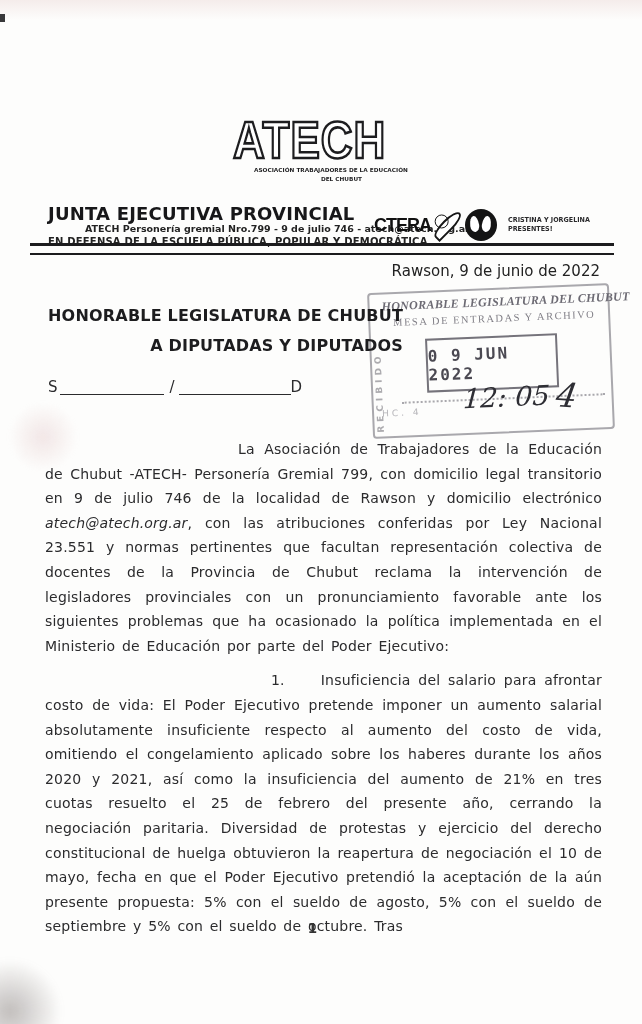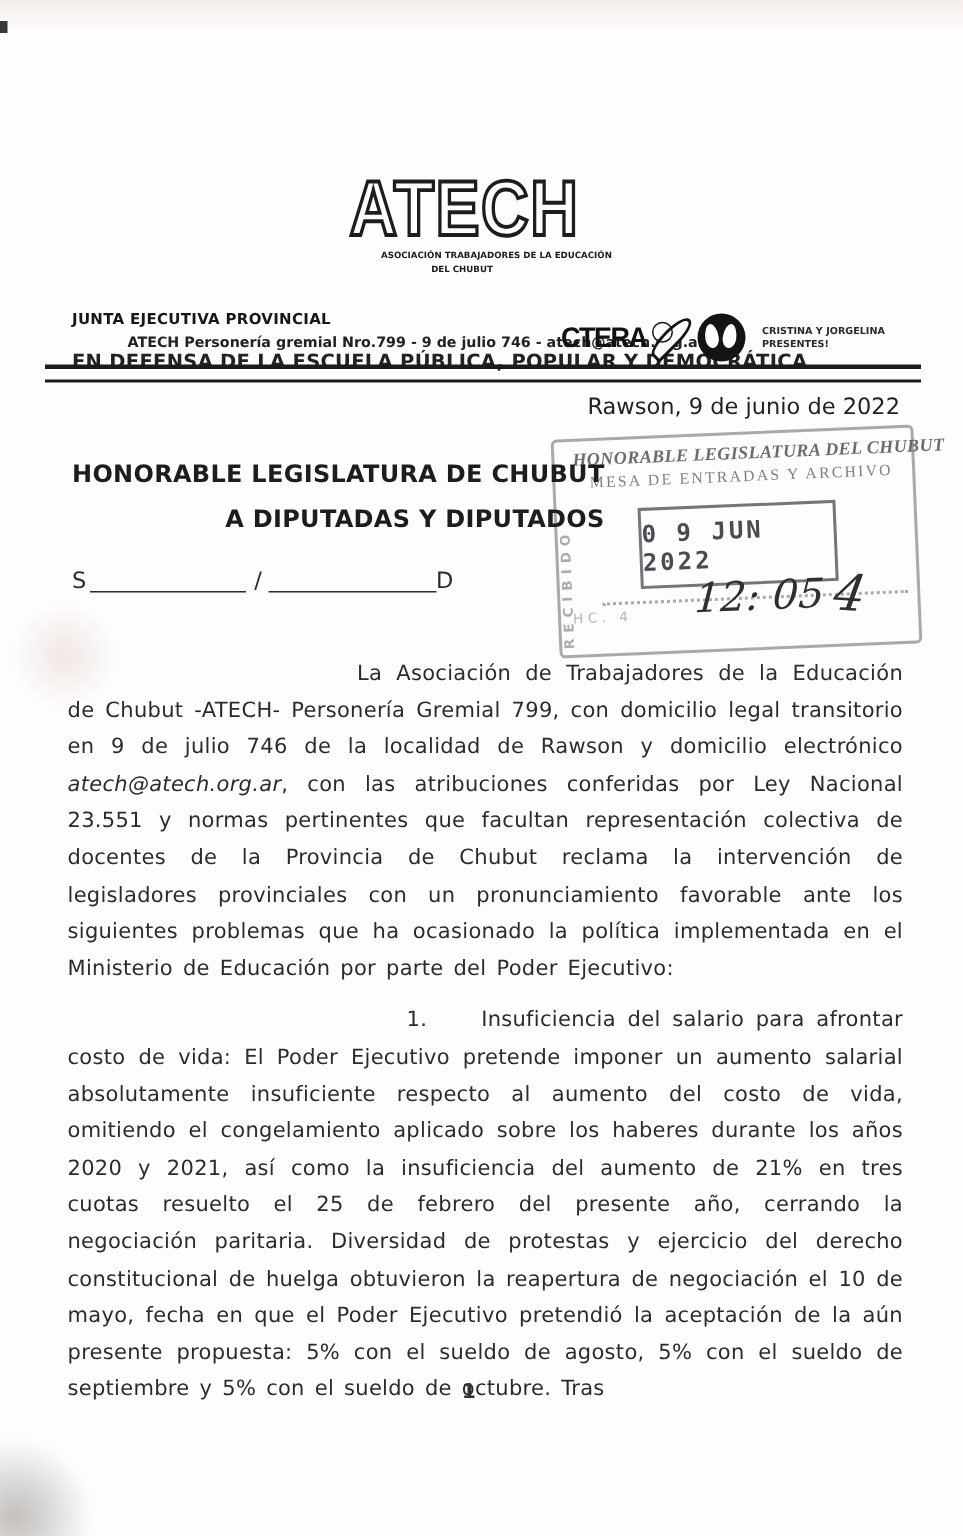--- a/index.html
+++ b/index.html
@@ -13,33 +13,33 @@
   .scan-top-band{position:absolute;left:0;top:0;width:642px;height:20px;
     background:linear-gradient(to bottom,rgba(238,222,220,.55),rgba(238,222,220,0));}
   .scan-edge-mark{position:absolute;left:0;top:14px;width:5px;height:8px;background:#38383a;}
   .pink-smudge{position:absolute;left:8px;top:402px;width:70px;height:70px;
     background:radial-gradient(ellipse at center,rgba(225,195,195,.38),rgba(225,195,195,0) 70%);
     filter:blur(2px);}
   .bottom-smudge{position:absolute;left:-14px;top:955px;width:80px;height:80px;
     background:radial-gradient(ellipse at 30% 70%,rgba(120,112,110,.45),rgba(120,112,110,0) 65%);
     filter:blur(3px);}
   
-  .logo-block{position:absolute;left:233px;top:114px;width:150px;text-align:center;}
+  .logo-block{position:absolute;left:233px;top:114px;width:150px;text-align:right;}
   .logo-text{
     font-family:"Liberation Sans",sans-serif;font-weight:800;font-size:44px;line-height:44px;
     letter-spacing:1px;color:#fff;-webkit-text-stroke:2.2px #1d1d1f;
     transform:scaleY(1.18);transform-origin:center top;display:inline-block;
   }
   .logo-sub{font-weight:bold;color:#1d1d1f;font-size:8px;line-height:9px;white-space:nowrap;}
   .logo-sub-1{transform:scale(.72);transform-origin:center top;margin-top:9px;}
   .logo-sub-2{transform:scale(.72);transform-origin:center top;}
   .junta-block{position:absolute;left:48px;top:206px;}
-  .junta-title{font-weight:bold;font-size:10px;line-height:15px;letter-spacing:.2px;color:#171719;}
+  .junta-title{font-weight:bold;font-size:18px;line-height:15px;letter-spacing:.2px;color:#171719;}
   .personeria{font-weight:bold;font-size:9.5px;line-height:10px;margin-top:3px;color:#222;margin-left:37px;}
-  .defensa{font-weight:bold;font-size:13px;line-height:9px;margin-top:3px;letter-spacing:.2px;color:#222;}
+  .defensa{font-weight:bold;font-size:10px;line-height:9px;margin-top:3px;letter-spacing:.2px;color:#222;}
   .logos-row{position:absolute;left:374px;top:204px;width:236px;height:42px;
     display:flex;align-items:center;gap:11px;}
   .ctera{font-family:"Liberation Sans",sans-serif;font-weight:900;font-size:18px;
     letter-spacing:-1px;color:#111;transform:scaleY(1.05);}
   .drop{width:24px;height:31px;border:2px solid #161616;border-radius:0 50% 50% 50%;
     transform:rotate(-135deg);position:relative;background:#fff;}
   .drop-inner{position:absolute;left:4px;top:7px;width:12px;height:12px;border:1.5px solid #161616;
     border-radius:50%;transform:rotate(135deg);}
   .faces{width:32px;height:32px;border-radius:50%;background:#141414;position:relative;flex:0 0 auto;}
   .face{position:absolute;background:#fff;border-radius:50% 50% 50% 50%/60% 60% 40% 40%;}

